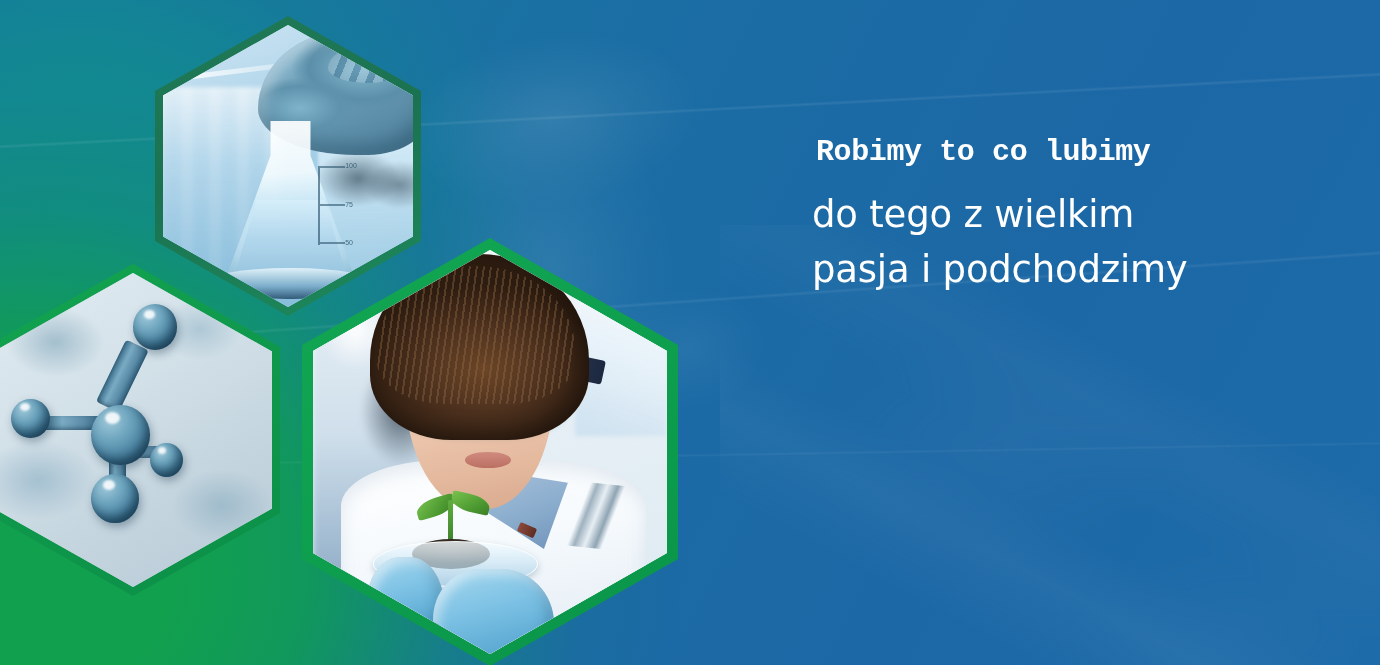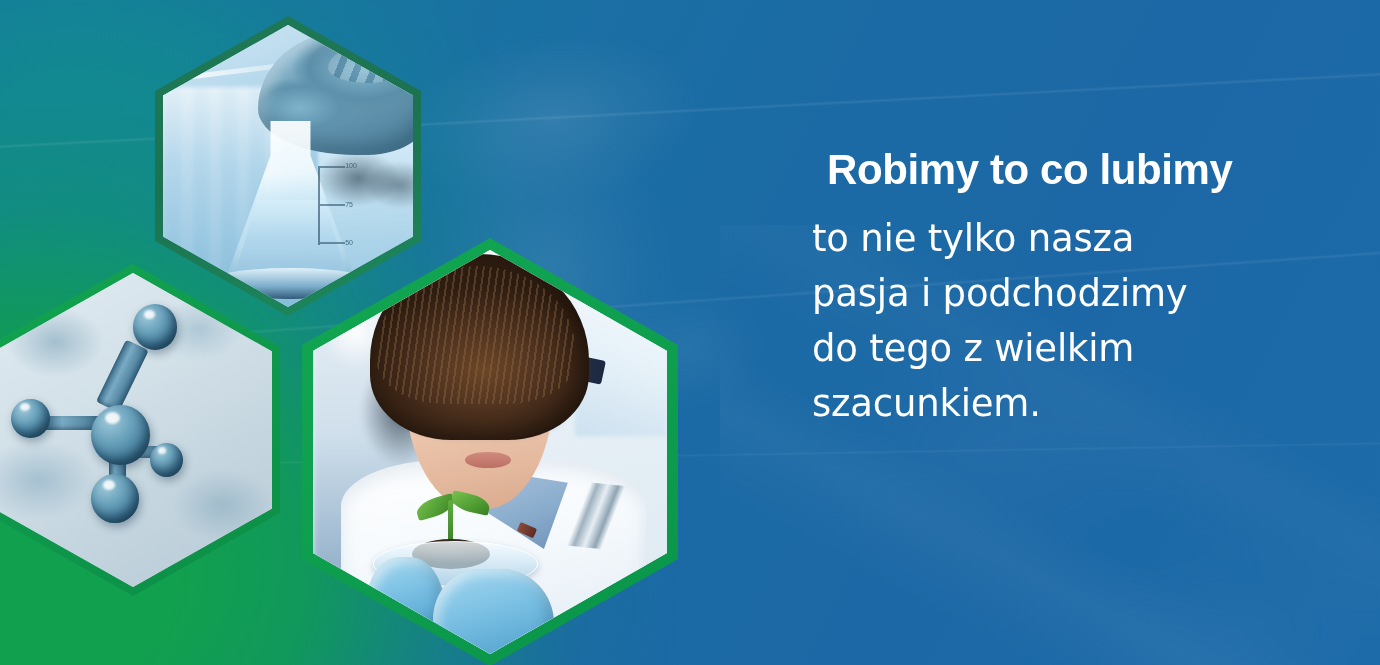--- a/index.html
+++ b/index.html
@@ -206,23 +206,23 @@
   #leaf-l{left:29%;top:61.5%;border-radius:60% 10% 60% 10%;transform:rotate(-16deg);}
   #leaf-r{left:39%;top:60.5%;border-radius:10% 60% 10% 60%;transform:rotate(12deg);}
   .sci-tweezers{position:absolute;left:60%;top:58%;width:44%;height:16%;
     background:linear-gradient(105deg, rgba(255,255,255,0) 0%, rgba(255,255,255,0) 36%, #9fb2bf 40%, #e6eef4 46%, #8fa4b3 52%, rgba(255,255,255,0) 56%);
     transform:rotate(6deg);}
   .sci-tweezer-tip{position:absolute;left:58%;top:68%;width:5%;height:2.4%;
     background:linear-gradient(90deg,#8b4a3c,#5e2d22);border-radius:2px;transform:rotate(24deg);}
   
   .copy{position:absolute;left:812px;top:132px;width:552px;}
   .headline{
-    margin:15px;font-size:42px;font-weight:700;color:#ffffff;
+    margin:4px;font-size:30px;font-weight:700;color:#ffffff;
     letter-spacing:-0.4px;line-height:1.08;white-space:nowrap;
-    font-family:Liberation Sans, sans-serif;
+    font-family:Liberation Mono, monospace;
   }
   .subcopy{
     margin:20px 0 0 0;font-size:37px;font-weight:400;color:#ffffff;
     line-height:1.48;font-family:"DejaVu Sans",sans-serif;
     letter-spacing:-0.2px;
   }
   .subcopy .ln{display:block;white-space:nowrap;}
 </style>
 </head>
 <body>
@@ -295,20 +295,18 @@
     <div class="sci-sprout-stem"></div>
     <div class="sci-soil"></div>
     <div class="sci-dish"></div>
     <div class="sci-glove" id="glove-l"></div>
     <div class="sci-glove" id="glove-r"></div>
   </div>
 
   <div class="copy">
     <h1 class="headline">Robimy to co lubimy</h1>
     <p class="subcopy">
-      <span class="ln">to nie tylko nasza</span>
+      <span class="ln">do tego z wielkim</span>
       <span class="ln">pasja i podchodzimy</span>
-      <span class="ln">do tego z wielkim</span>
-      <span class="ln">szacunkiem.</span>
     </p>
   </div>
 
 </div>
 
 </body></html>

